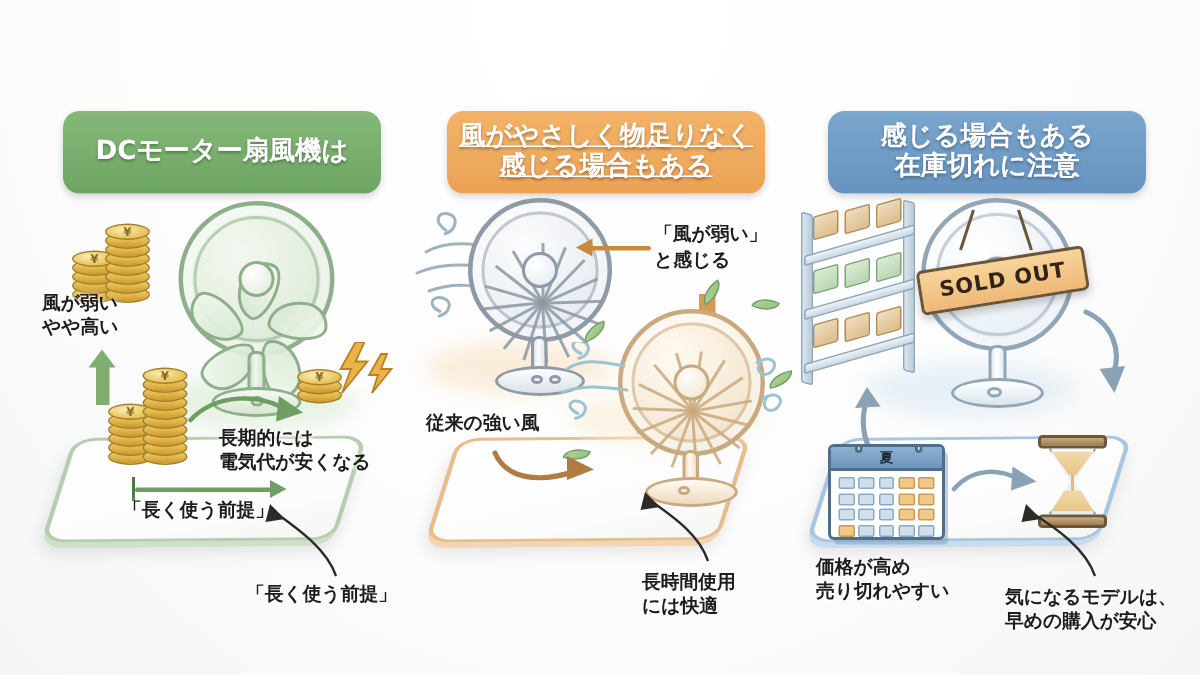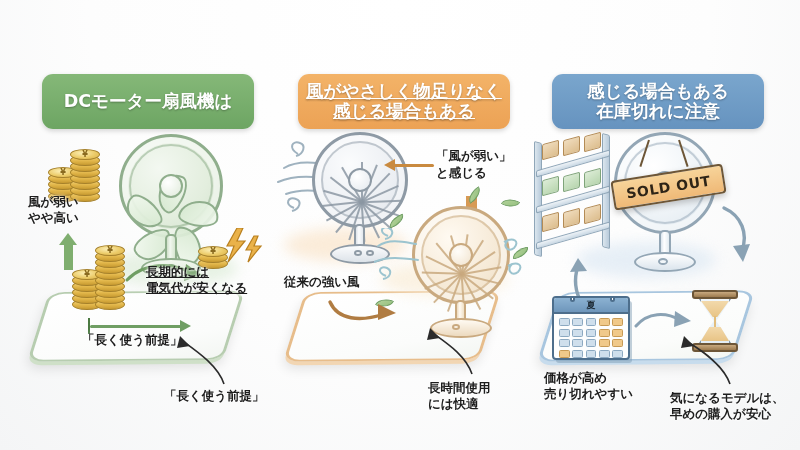--- a/index.html
+++ b/index.html
@@ -383,21 +383,21 @@
         <div class="coin" style="top:12px"></div>
         <div class="coin top" style="top:6px"></div>
         <div class="yen" style="top:6px">¥</div>
       </div>
 
       <svg style="position:absolute; left:104px; top:128px; width:84px; height:30px;" viewBox="0 0 84 30">
         <path d="M3,20 C20,2 50,2 68,14" fill="none" stroke="#6f9e63" stroke-width="3" stroke-linecap="round"></path>
         <polygon points="62,4 78,15 60,21" fill="#6f9e63"></polygon>
       </svg>
 
-      <div class="note" style="left:126px; top:132px; width:126px; line-height:1.3;text-decoration:underline;">長期的には
+      <div class="note" style="left:126px; top:152px; width:126px; line-height:1.3;">長期的には
 電気代が安くなる</div>
 
       <div class="bracket" style="left:68px; top:186px;"></div>
       <div class="arrow-line arr-green" style="left:70px; top:193px; width:92px;"></div>
       <div class="arrow-head arr-green-h" style="left:160px; top:188px;"></div>
       <div class="note" style="left:62px; top:200px; width:130px;">「長く使う前提」</div>
 
       <svg style="position:absolute; left:142px; top:196px; width:70px; height:62px;" viewBox="0 0 70 62">
         <path d="M62,56 C56,38 36,24 22,14" fill="none" stroke="#2b2b2b" stroke-width="1.6"></path>
         <polygon points="18,8 28,18 15,20" fill="#2b2b2b"></polygon>

